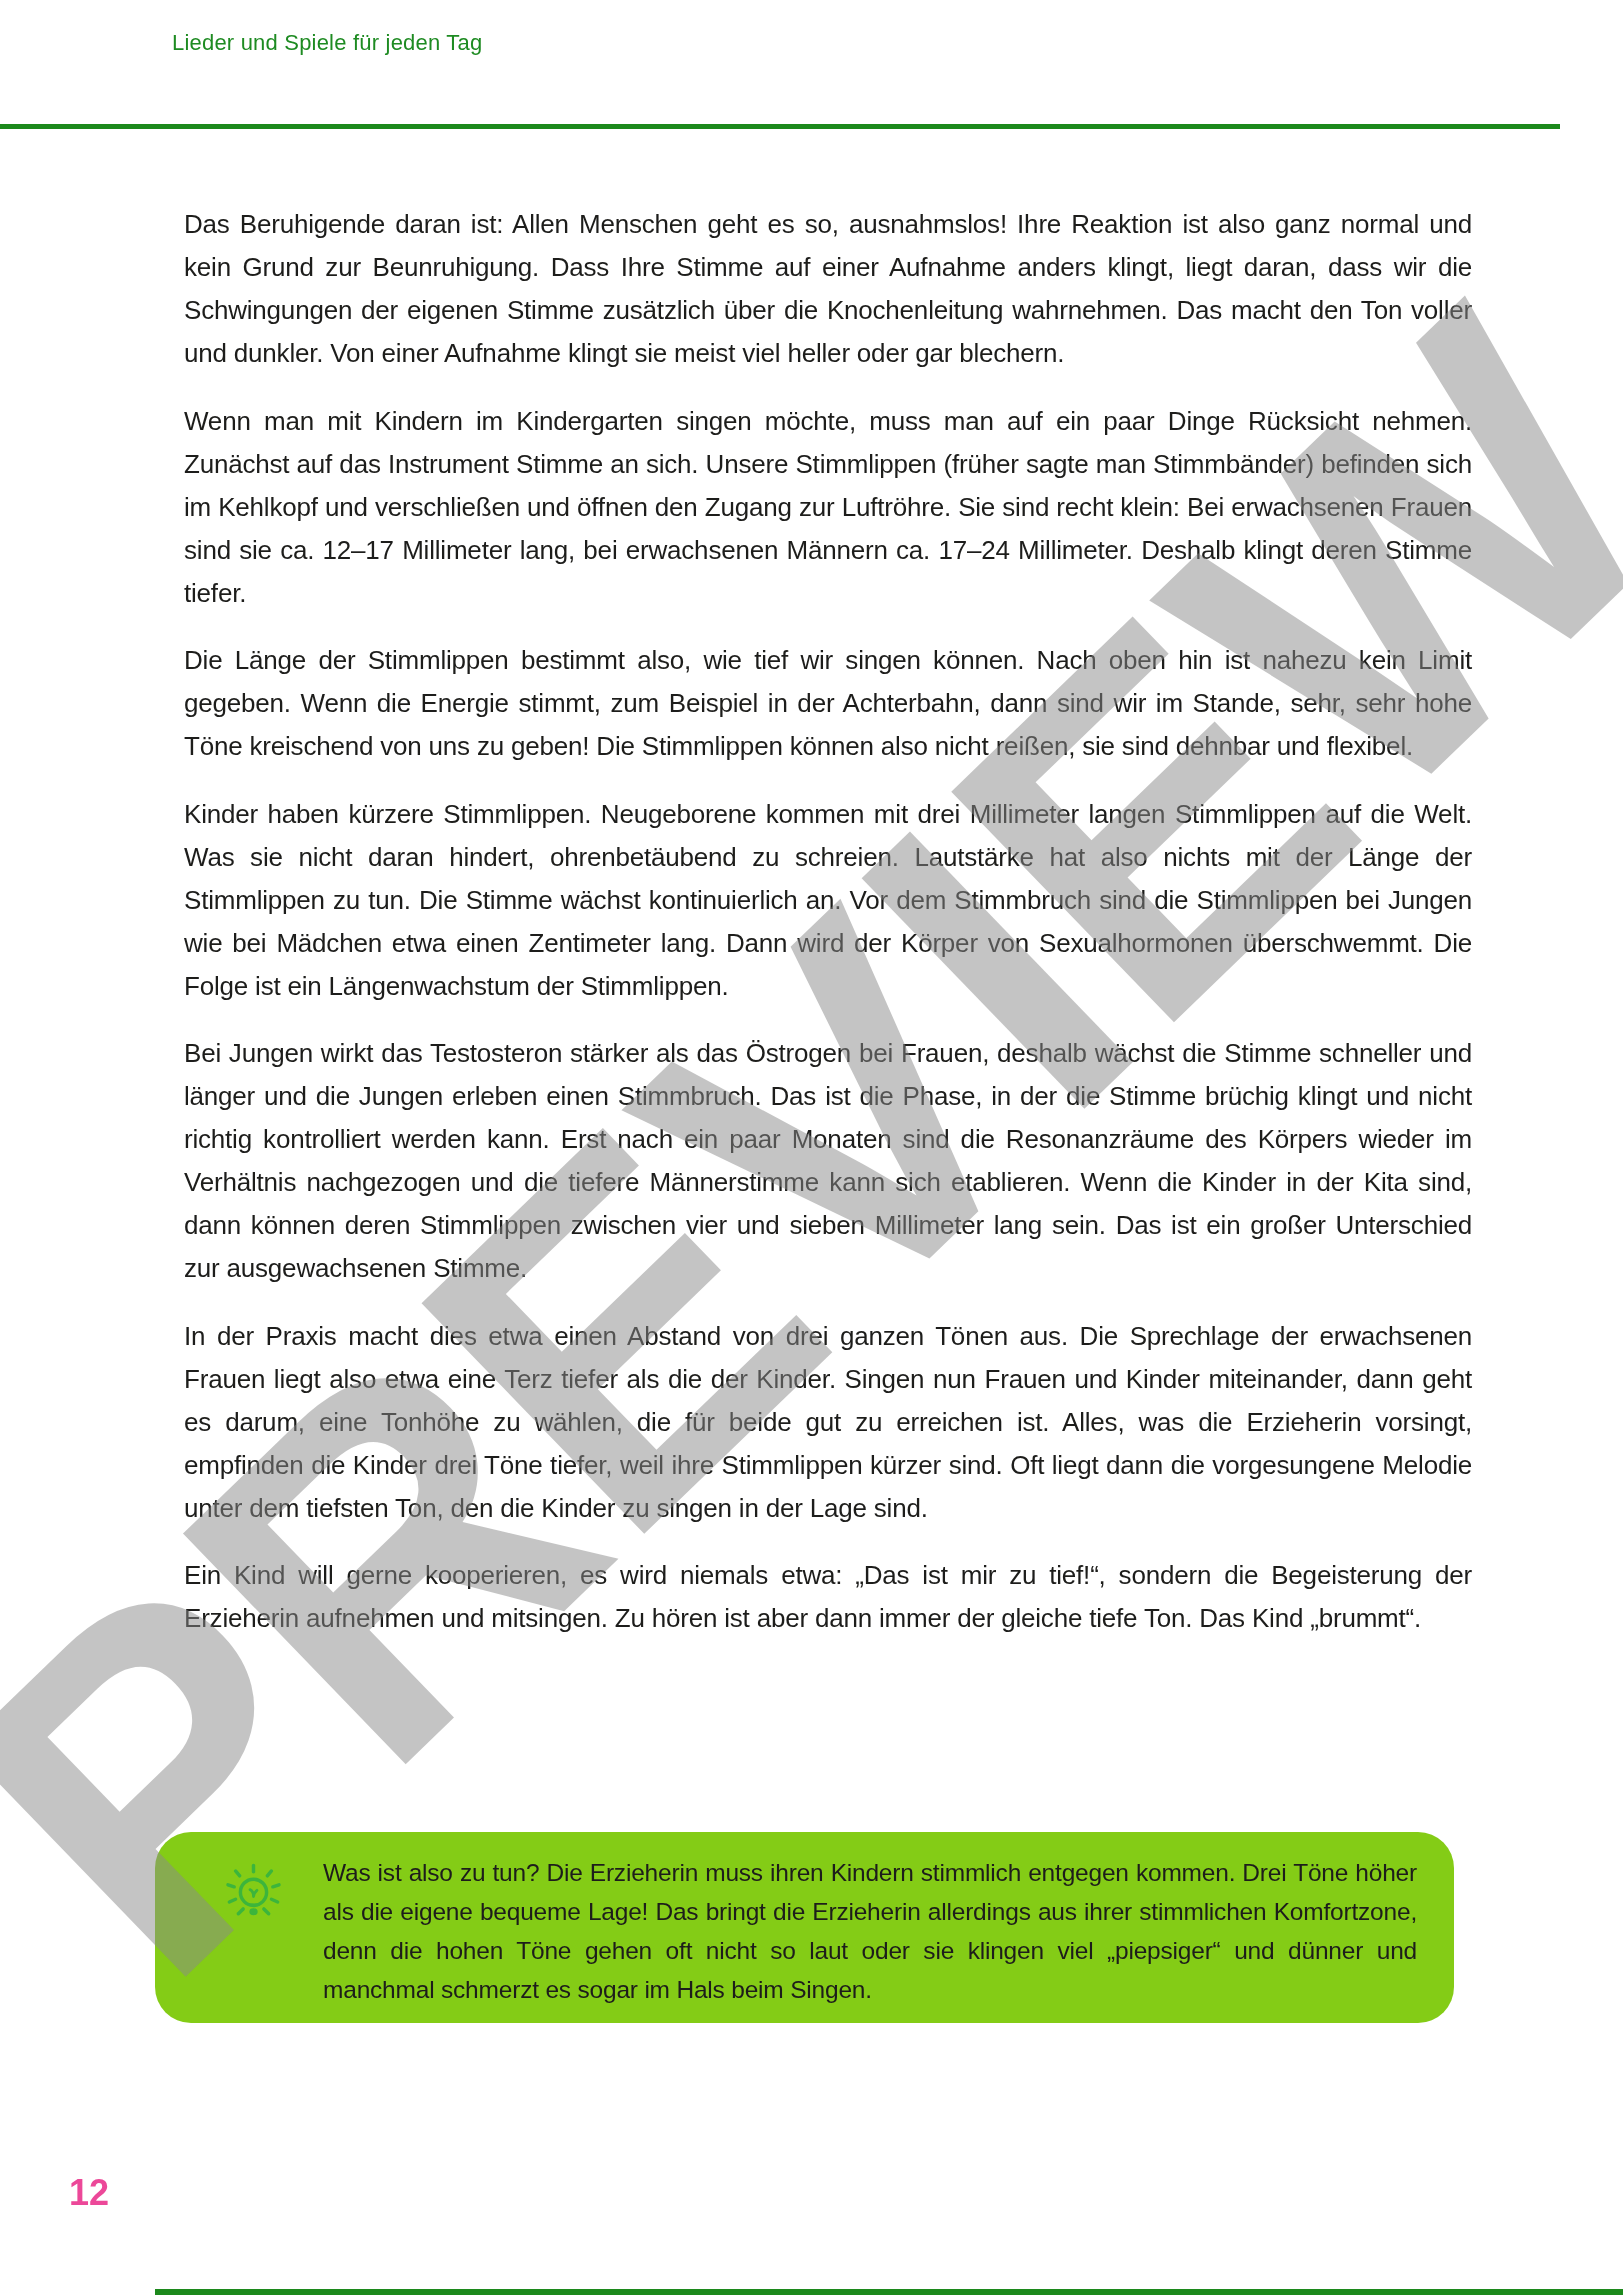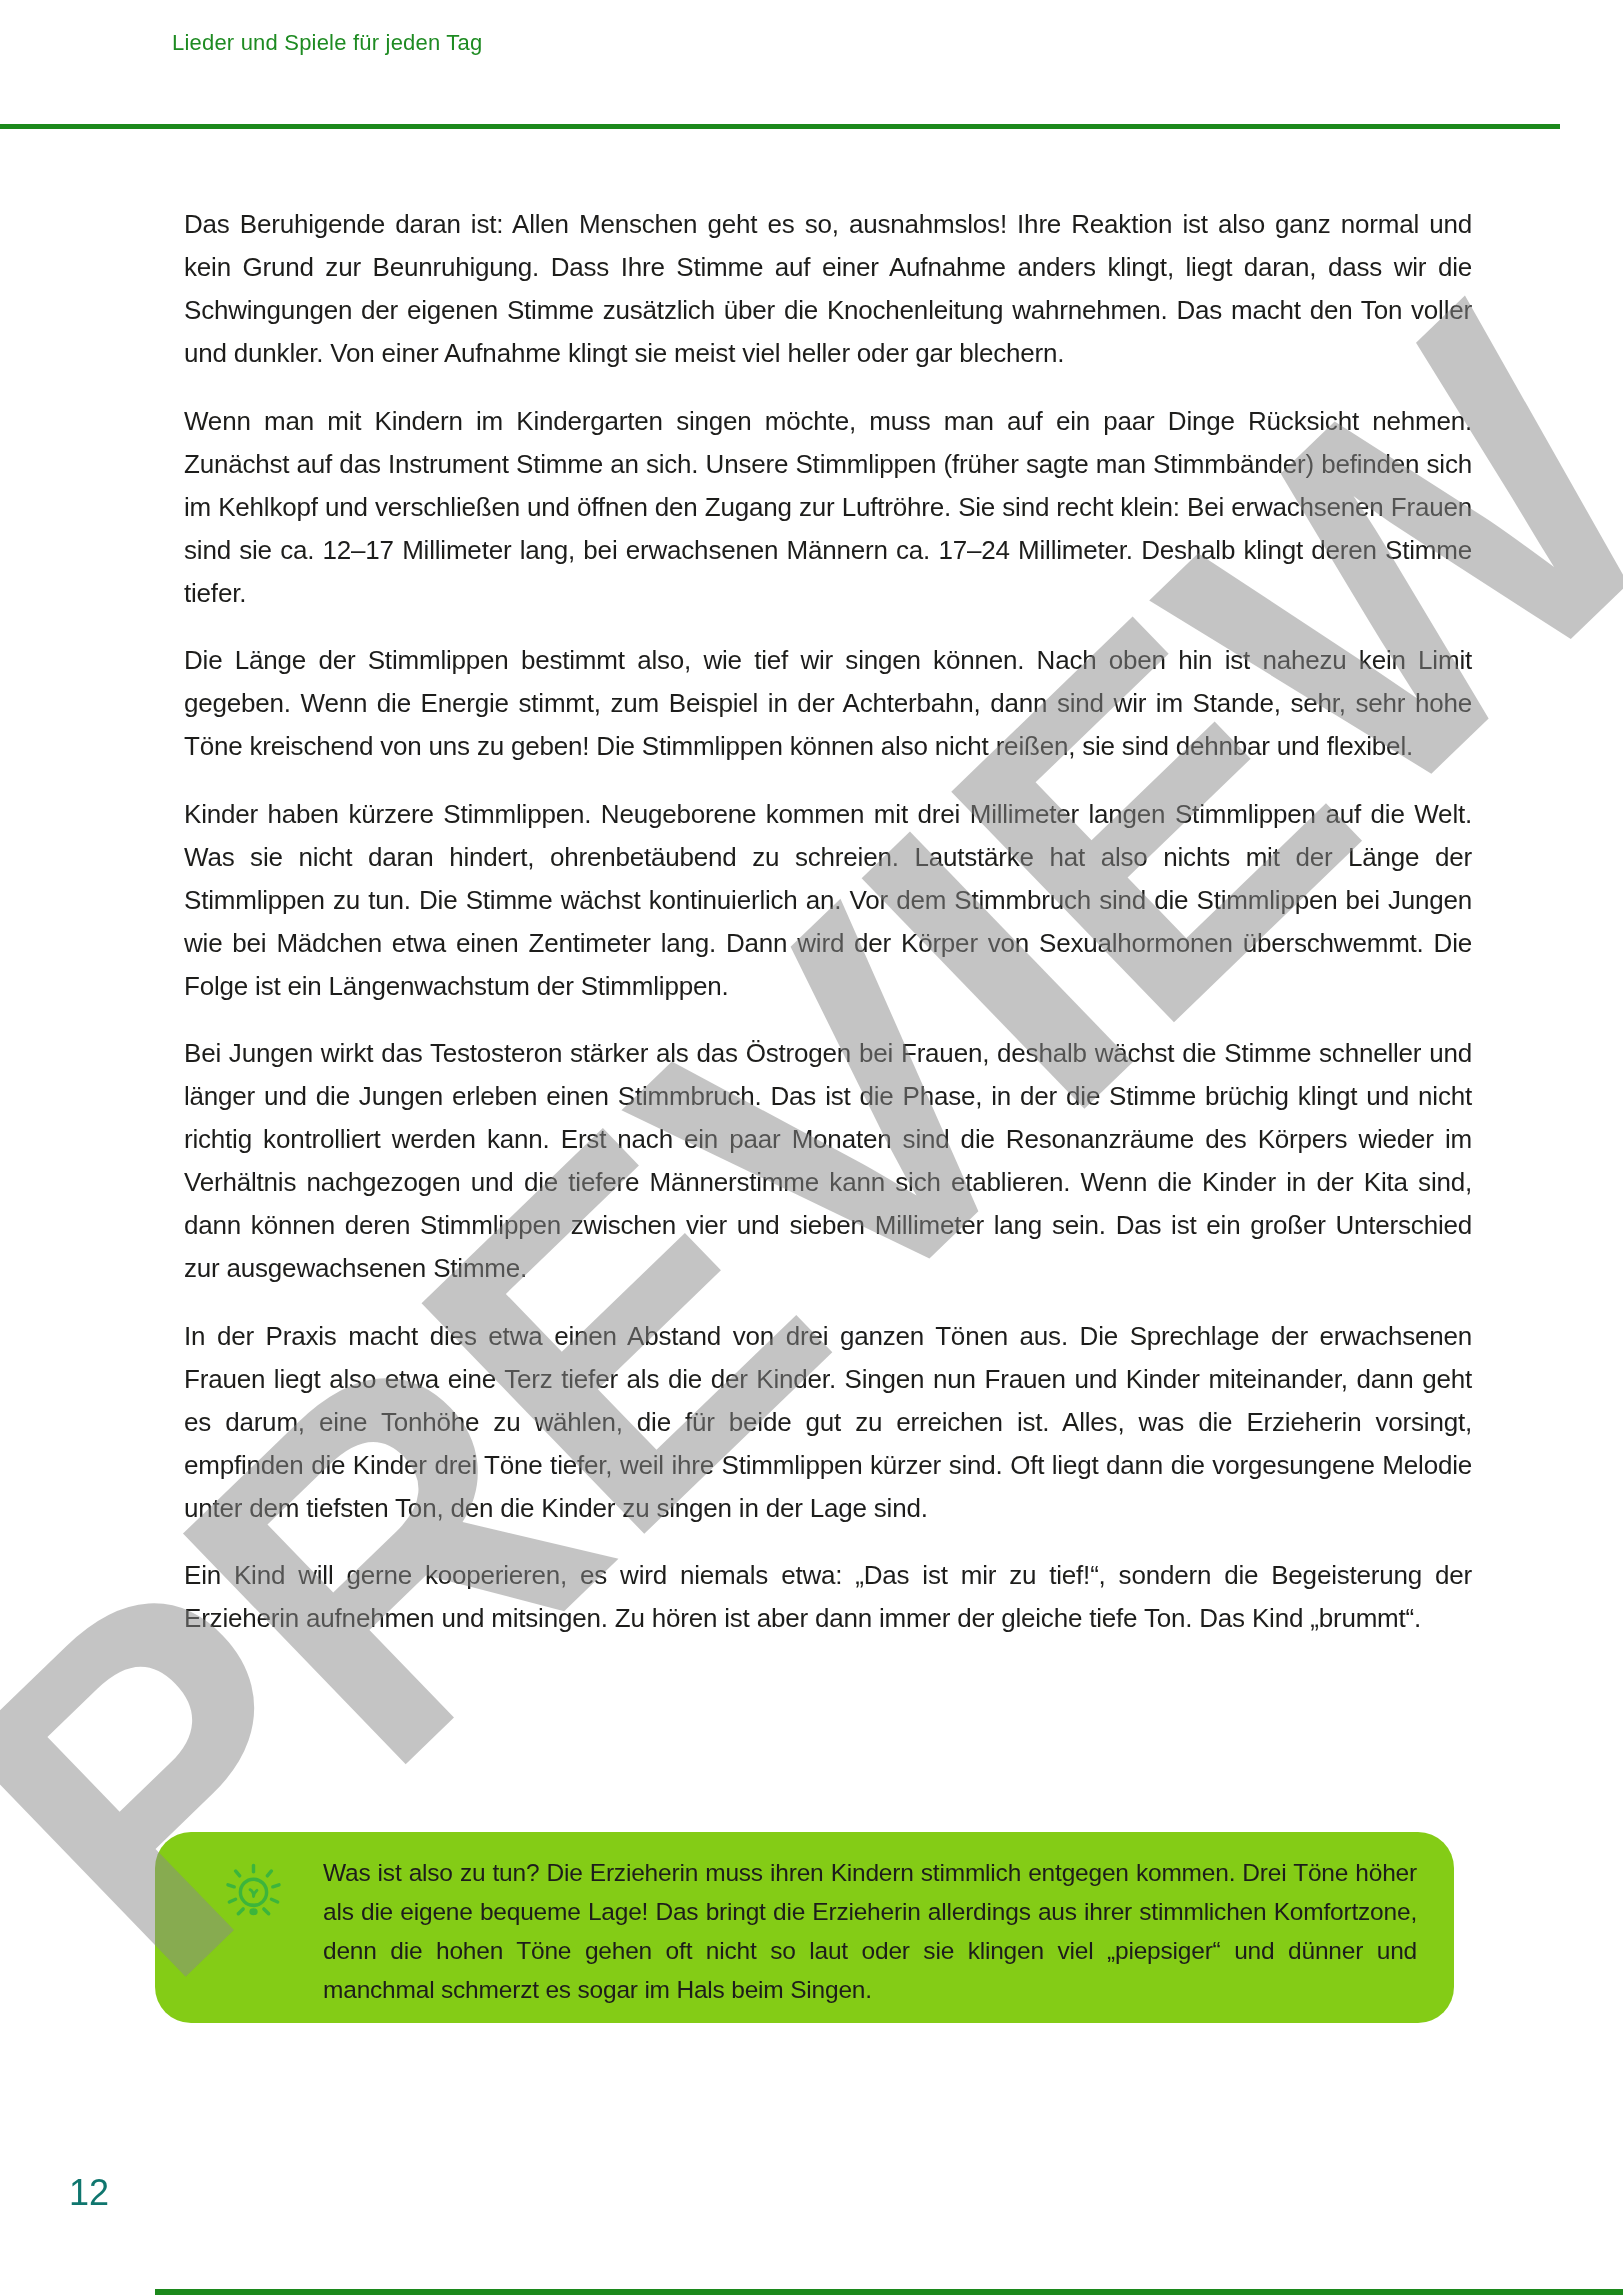--- a/index.html
+++ b/index.html
@@ -76,22 +76,22 @@
     width: 69px;
     height: 69px;
   }
 
   
   .page-number {
     position: absolute;
     left: 69px;
     top: 2172px;
     font-size: 36px;
-    font-weight: normal;
-    color: #0f766e;
+    font-weight: bold;
+    color: #ec4899;
   }
   .bottom-rule {
     position: absolute;
     left: 155px;
     right: 0;
     bottom: 0;
     height: 5.7px;
     background: #1c891c;
   }
 

